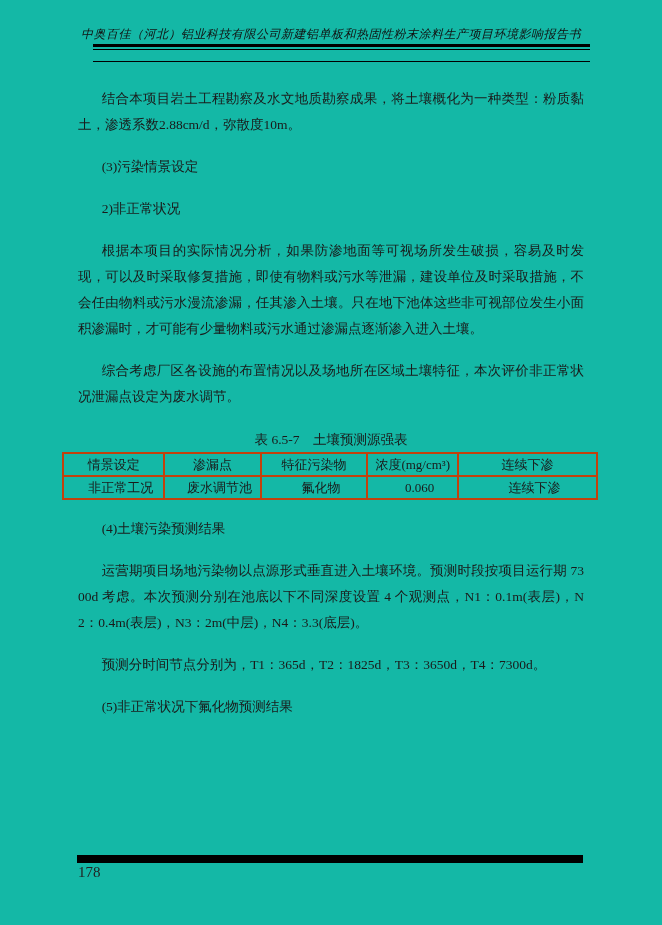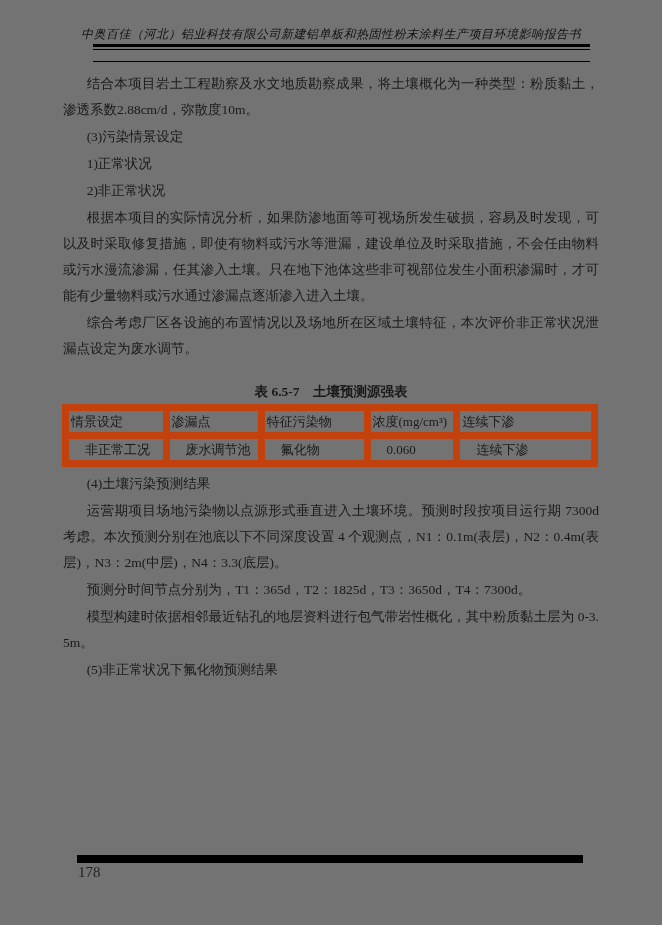--- a/index.html
+++ b/index.html
@@ -1,21 +1,21 @@
 <!DOCTYPE html>
 <html><head>
 <meta charset="utf-8">
 <style>
   * { box-sizing: border-box; }
   html, body { margin: 0; padding: 0; background: #ffffff; }
   .page {
     position: relative;
     width: 662px;
     height: 925px;
-    background: #737373;
+    background: #14b8a6;
     font-family: "Liberation Serif", "DejaVu Serif", serif;
     color: #1a1a1a;
     overflow: hidden;
   }
   
   .doc-header-title {
     position: absolute;
     top: 26px;
     left: 62px;
     width: 538px;
@@ -46,44 +46,45 @@
   .doc-body {
     position: absolute;
     top: 70px;
     left: 62px;
     width: 538px;
     font-size: 13.5px;
     line-height: 26px;
     text-align: justify;
   }
   .doc-body p {
-    margin: 1px;
+    margin: 16px;
     text-indent: 1.75em;
     word-break: break-all;
   }
   .table-caption {
     margin-top: 18px;
     text-align: center;
-    font-weight: bold;
+    font-weight: normal;
     font-size: 13.5px;
     line-height: 24px;
     text-indent: 0;
   }
   table.src-table {
     width: 536px;
     border-collapse: collapse;
     border: 2px solid #000;
     table-layout: fixed;
     font-size: 13px;
     margin: 0 0 4px 0;
   }
   table.src-table th,
   table.src-table td {
-    border: 7px solid #c2410c;
+    border: 2px solid #c2410c;
     font-weight: normal;
+    text-align: center;
     vertical-align: middle;
     padding: 0 2px;
     line-height: 21px;
     height: 22px;
     overflow: hidden;
     white-space: nowrap;
   }
   table.src-table td { height: 16px; padding-left: 16px; }
   
   .footer-bar {
@@ -109,21 +110,20 @@
 
   <div>
     <div class="doc-header-title">中奥百佳（河北）铝业科技有限公司新建铝单板和热固性粉末涂料生产项目环境影响报告书</div>
     <div class="rule-double"></div>
     <div class="rule-single"></div>
   </div>
 
   <div class="doc-body">
     <p>结合本项目岩土工程勘察及水文地质勘察成果，将土壤概化为一种类型：粉质黏土，渗透系数2.88cm/d，弥散度10m。</p>
     <p>(3)污染情景设定</p>
-    <p>1)正常状况</p>
     <p>2)非正常状况</p>
     <p>根据本项目的实际情况分析，如果防渗地面等可视场所发生破损，容易及时发现，可以及时采取修复措施，即使有物料或污水等泄漏，建设单位及时采取措施，不会任由物料或污水漫流渗漏，任其渗入土壤。只在地下池体这些非可视部位发生小面积渗漏时，才可能有少量物料或污水通过渗漏点逐渐渗入进入土壤。</p>
     <p>综合考虑厂区各设施的布置情况以及场地所在区域土壤特征，本次评价非正常状况泄漏点设定为废水调节。</p>
 
     <div class="table-caption">表 6.5-7　土壤预测源强表</div>
 
     <table class="src-table">
       <colgroup>
         <col style="width:19%">
         <col style="width:18%">
@@ -147,21 +147,20 @@
           <td>氟化物</td>
           <td>0.060</td>
           <td>连续下渗</td>
         </tr>
       </tbody>
     </table>
 
     <p>(4)土壤污染预测结果</p>
     <p>运营期项目场地污染物以点源形式垂直进入土壤环境。预测时段按项目运行期 7300d 考虑。本次预测分别在池底以下不同深度设置 4 个观测点，N1：0.1m(表层)，N2：0.4m(表层)，N3：2m(中层)，N4：3.3(底层)。</p>
     <p>预测分时间节点分别为，T1：365d，T2：1825d，T3：3650d，T4：7300d。</p>
-    <p>模型构建时依据相邻最近钻孔的地层资料进行包气带岩性概化，其中粉质黏土层为 0-3.5m。</p>
     <p>(5)非正常状况下氟化物预测结果</p>
   </div>
 
   <div>
     <div class="footer-bar"></div>
     <div class="page-number">178</div>
   </div>
 
 </div>
 

